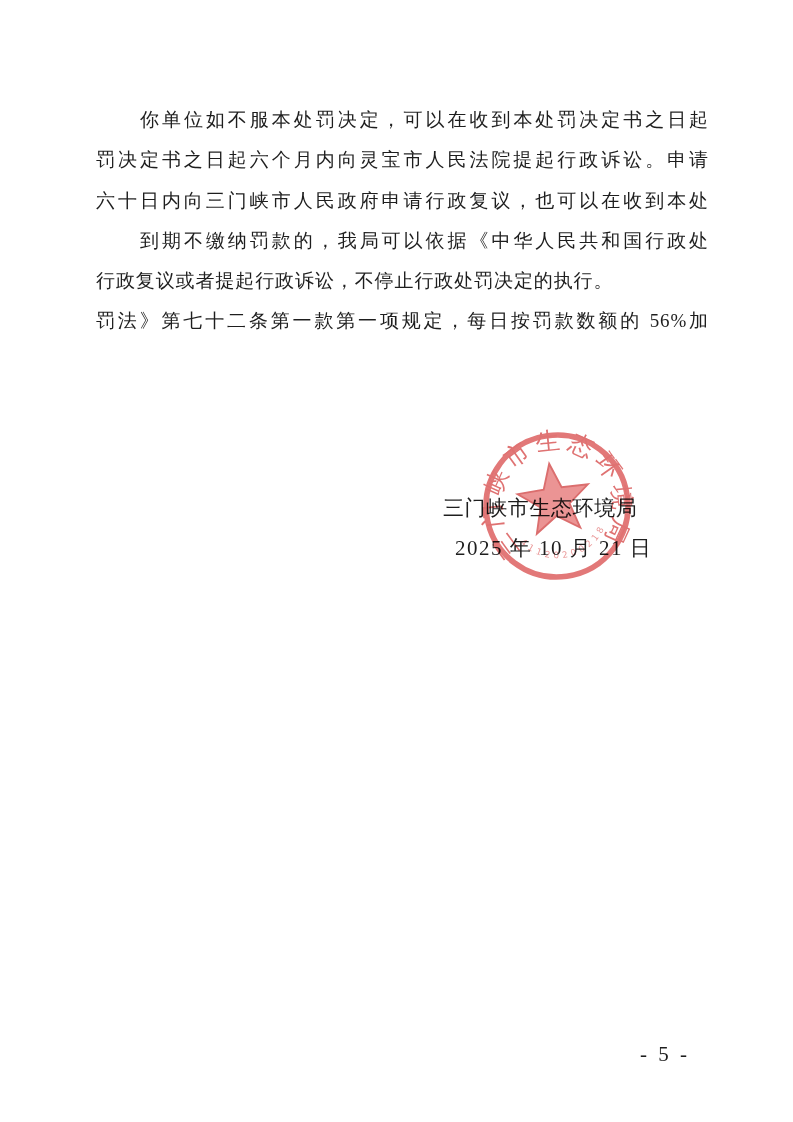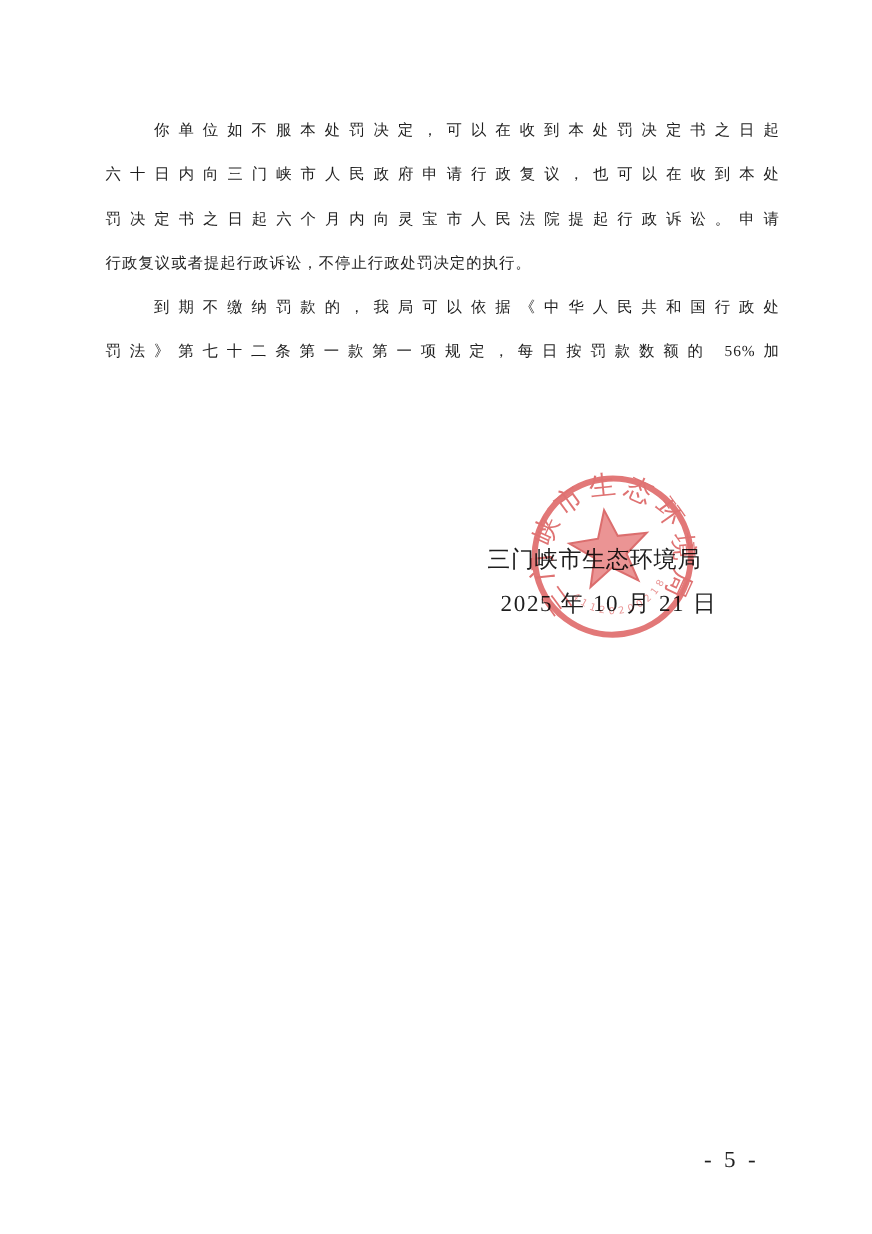--- a/index.html
+++ b/index.html
@@ -13,21 +13,21 @@
   }
   .doc-body{
     position:absolute;
     left:96px;top:100px;
     width:613px;
   }
   .line{
     width:613px;
     height:40.3px;
     line-height:40.3px;
-    font-size:14px;
+    font-size:19px;
     letter-spacing:0.9px;
     white-space:nowrap;
     text-align:left;
   }
   .line.fill{
     text-align:justify;
     text-align-last:justify;
     text-justify:inter-character;
     white-space:normal;
   }
@@ -61,24 +61,24 @@
     color:#1e1e1e;
   }
 </style>
 </head>
 <body>
 
 <div class="page">
 
   <div class="doc-body">
     <div class="line fill indent">你单位如不服本处罚决定，可以在收到本处罚决定书之日起</div>
+    <div class="line fill">罚决定书之日起六个月内向灵宝市人民法院提起行政诉讼。申请</div>
     <div class="line fill">六十日内向三门峡市人民政府申请行政复议，也可以在收到本处</div>
-    <div class="line fill">罚决定书之日起六个月内向灵宝市人民法院提起行政诉讼。申请</div>
+    <div class="line fill indent">到期不缴纳罚款的，我局可以依据《中华人民共和国行政处</div>
     <div class="line">行政复议或者提起行政诉讼，不停止行政处罚决定的执行。</div>
-    <div class="line fill indent">到期不缴纳罚款的，我局可以依据《中华人民共和国行政处</div>
     <div class="line fill">罚法》第七十二条第一款第一项规定，每日按罚款数额的 56%加</div>
   </div>
 
   <div class="signature">三门峡市生态环境局</div>
   <div class="sign-date">2025 年 10 月 21 日</div>
 
   <svg class="seal" width="168" height="168" viewBox="0 0 180 180" aria-hidden="true">
     <g transform="rotate(-8 90 90)" opacity="0.93">
       <defs>
         <path id="arcTop" d="M 46.9 133.1 A 61 61 0 1 1 133.1 133.1" fill="none"></path>

